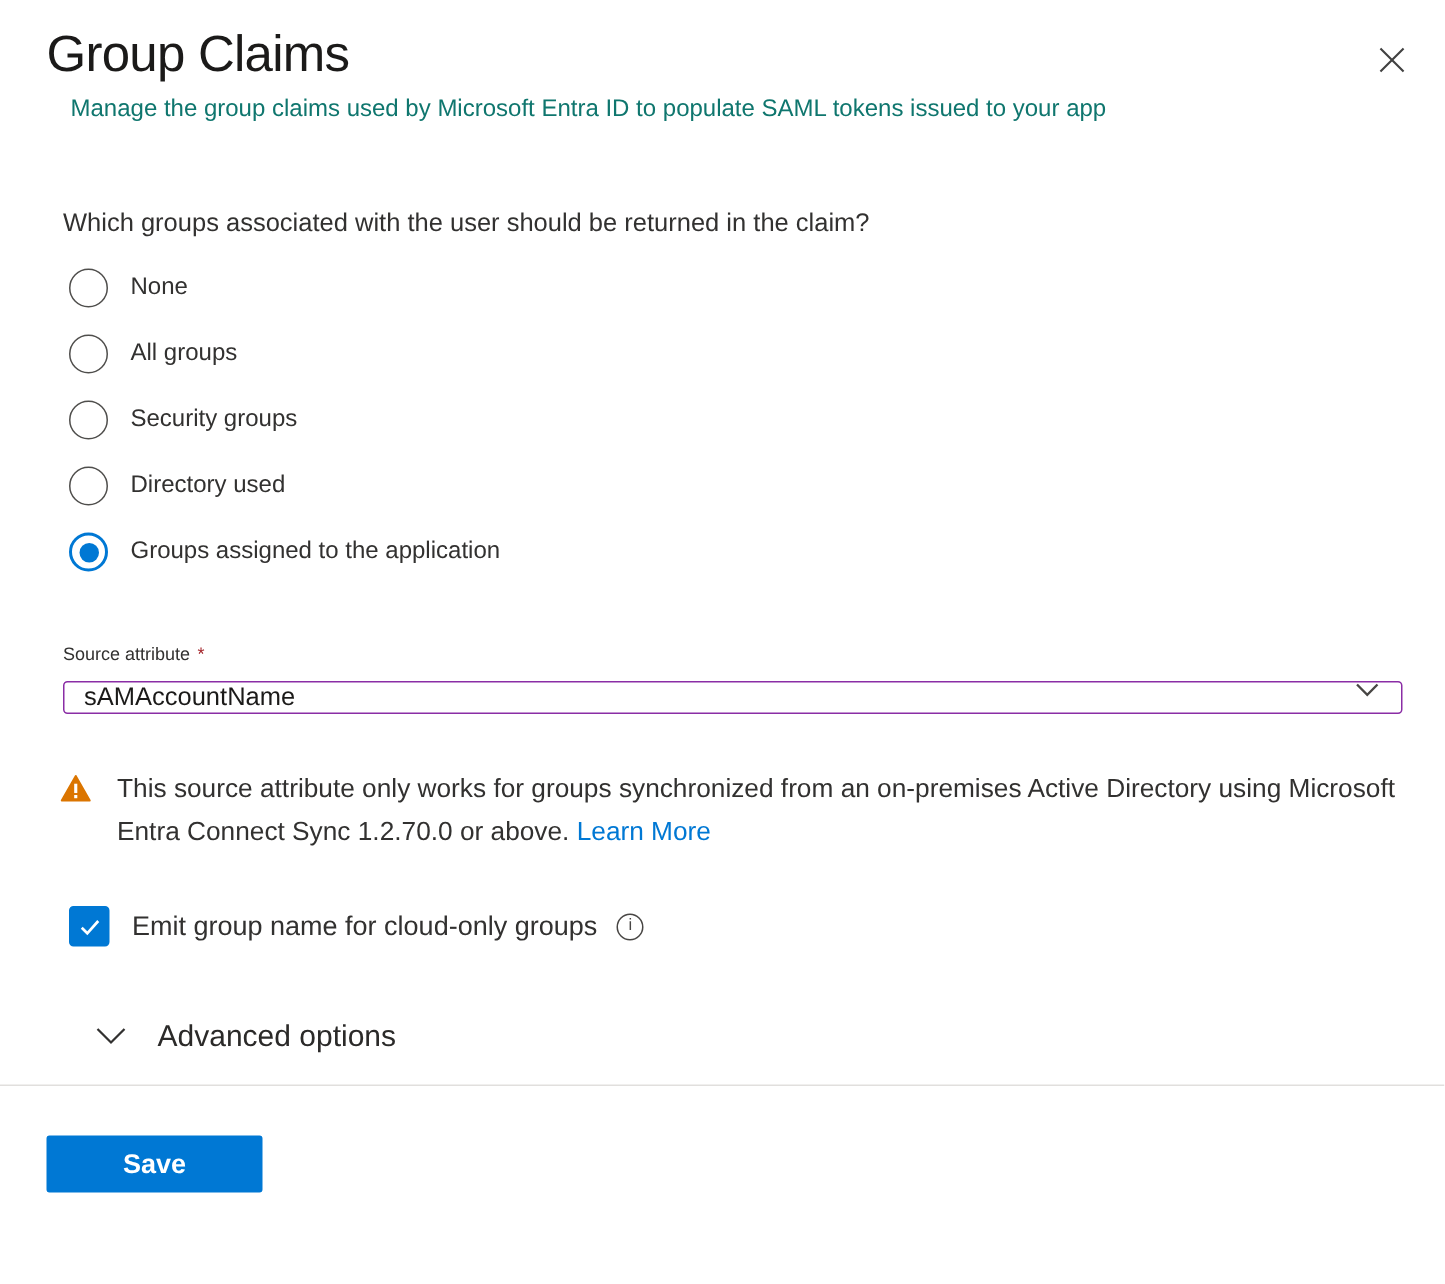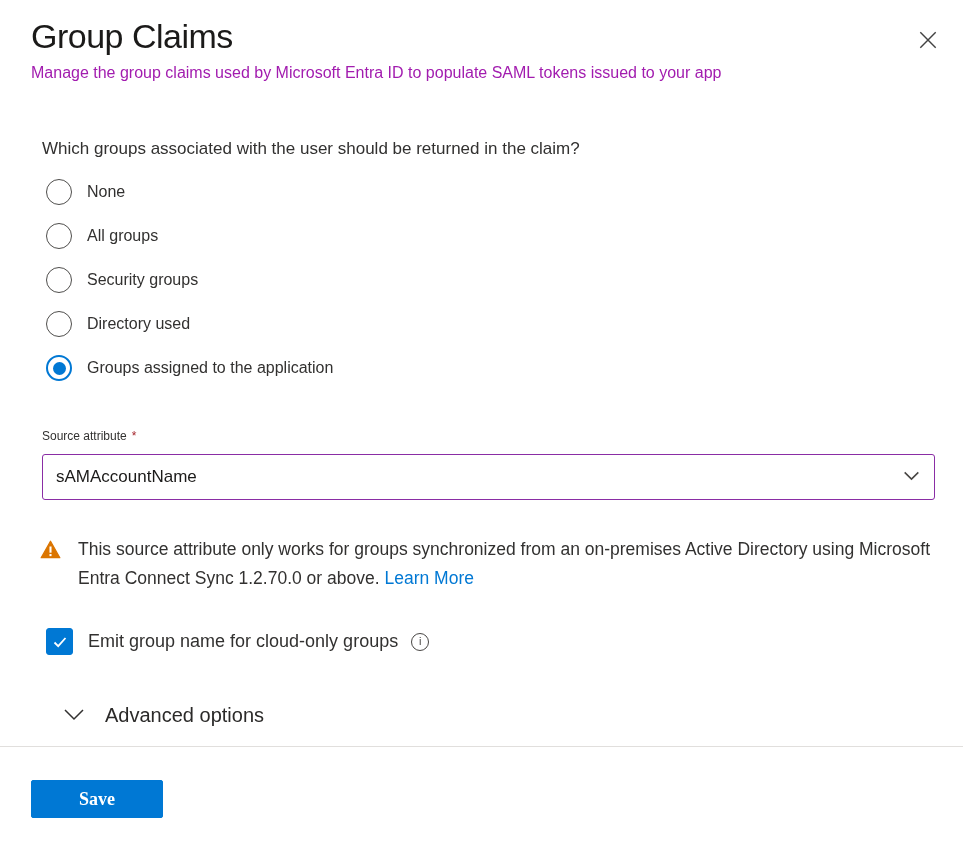--- a/index.html
+++ b/index.html
@@ -19,21 +19,21 @@
     font-size: 34px; font-weight: 400; color: #1b1a19;
     letter-spacing: -0.5px; line-height: 44px;
   }
   .close-btn {
     position: absolute; top: 12px; right: 18px;
     width: 34px; height: 34px;
     background: none; border: none; cursor: pointer;
     display: flex; align-items: center; justify-content: center;
   }
   .subtitle {
-    margin: 4px 0 0 0; font-size: 16px; color: #a21caf; line-height: 22px;
+    margin: 4px 0 0 16px; font-size: 16px; color: #0f766e; line-height: 22px;
   }
 
   
   .question {
     margin: 54px 0 0 42px; font-size: 17px; color: #323130; line-height: 21px;
   }
   .radio-group { margin: 19px 0 0 46px; }
   .radio-row {
     display: flex; align-items: center; height: 28px; margin-bottom: 16px;
     cursor: pointer;
@@ -48,23 +48,23 @@
   .radio-row.selected .radio { border: 2px solid #0078d4; }
   .radio-row.selected .radio .dot { background: #0078d4; }
   .radio-label { margin-left: 15px; font-size: 16px; color: #323130; }
 
   
   .field-label {
     margin: 47px 0 0 42px; font-size: 12px; color: #323130;
   }
   .required { color: #a4262c; margin-left: 5px; }
   .dropdown {
-    margin: 11px 0 0 42px; width: 893px; height: 46px;
+    margin: 11px 0 0 42px; width: 893px; height: 22px;
     border: 1px solid #8a2da5; border-radius: 3px;
-    display: flex; align-items: center; justify-content: space-between;
+    display: flex; align-items: flex-end; justify-content: space-between;
     padding: 0 12px 0 13px; cursor: pointer; background: #fff;
   }
   .dropdown-value { font-size: 17px; color: #1b1a19; }
 
   
   .warning {
     margin: 35px 0 0 40px; display: flex; align-items: flex-start;
     width: 890px;
   }
   .warning-icon { flex: 0 0 auto; margin-top: 5px; }
@@ -99,24 +99,24 @@
   }
   .advanced-label { margin-left: 19px; font-size: 20px; color: #2b2a29; }
 
   .divider {
     margin-top: 18px; border: none; border-top: 1px solid #e1dfdd;
     width: 963px; height: 0;
   }
 
   
   .save-btn {
-    margin: 33px 0 0 31px; width: 132px; height: 38px;
+    margin: 33px 0 0 31px; width: 144px; height: 38px;
     background: #0078d4; color: #ffffff; border: 1px solid #0078d4;
     border-radius: 2px; font-size: 18px; font-weight: 700;
-    font-family: Liberation Serif, serif; cursor: pointer;
+    font-family: Liberation Sans, sans-serif; cursor: pointer;
   }
 </style>
 </head>
 <body>
 
 <div class="panel">
 
   <div class="header">
     <div class="title">Group Claims</div>
     <button class="close-btn">

